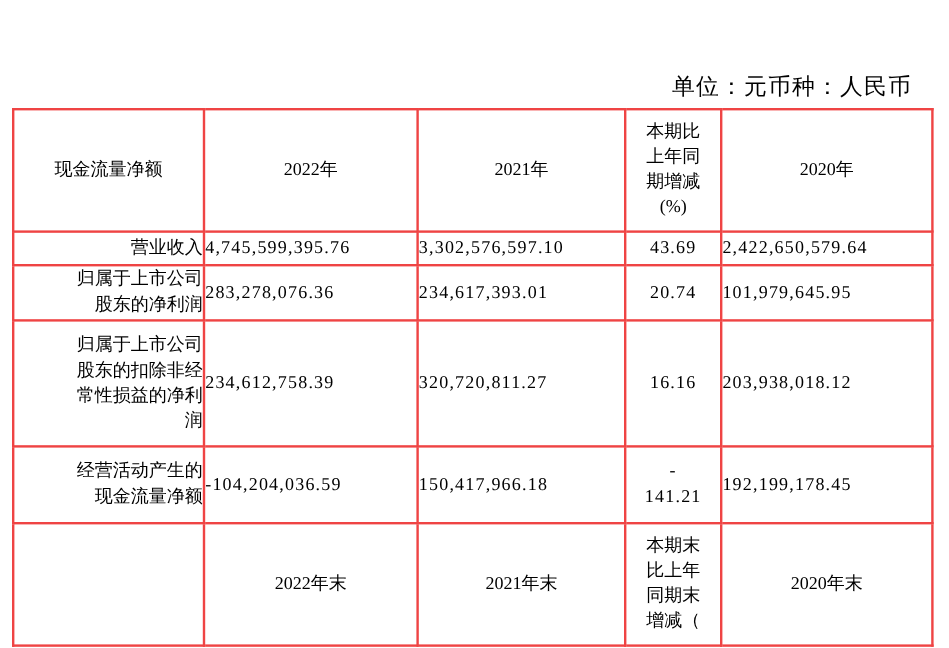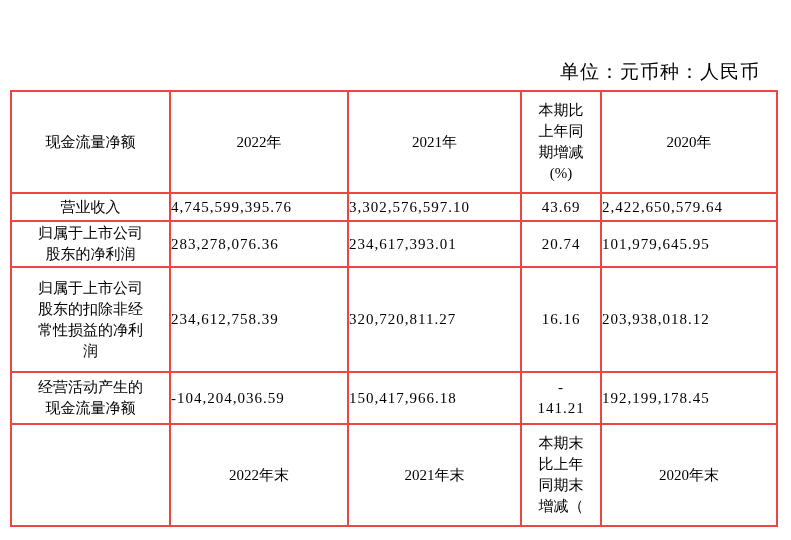--- a/index.html
+++ b/index.html
@@ -58,21 +58,21 @@
     border: 2px solid #ef4444;
     padding: 0;
     white-space: pre-line;
     font-weight: normal;
     overflow: hidden;
     box-sizing: border-box;
     vertical-align: middle;
   }
   th.hdr { text-align: center; }
   td.lbl {
-    text-align: center;
+    text-align: right;
     padding-left: 5px;
     padding-right: 4px;
     margin-left: 45px;
   }
   td.num {
     padding-right: 5px;
     letter-spacing: 1px;
     font-variant-numeric: tabular-nums;
   }
   td.num-pct {
@@ -82,21 +82,21 @@
   }
   td.v-top {
     vertical-align: top;
     padding-top: 4px;
   }
   td.ctr { text-align: center; }
   tr.r-header  { height: 102px; }
   tr.r-revenue { height: 28px; }
   tr.r-netprofit { height: 46px; }
   tr.r-deducted  { height: 105px; }
-  tr.r-cashflow  { height: 52px; padding-left: 12px; }
+  tr.r-cashflow  { height: 64px; padding-left: 12px; }
   tr.r-footer    { height: 102px; }
 </style>
 </head>
 <body>
 
 <div class="page">
 
   <div class="unit-note">单位：元币种：人民币</div>
 
   <table class="fin">

